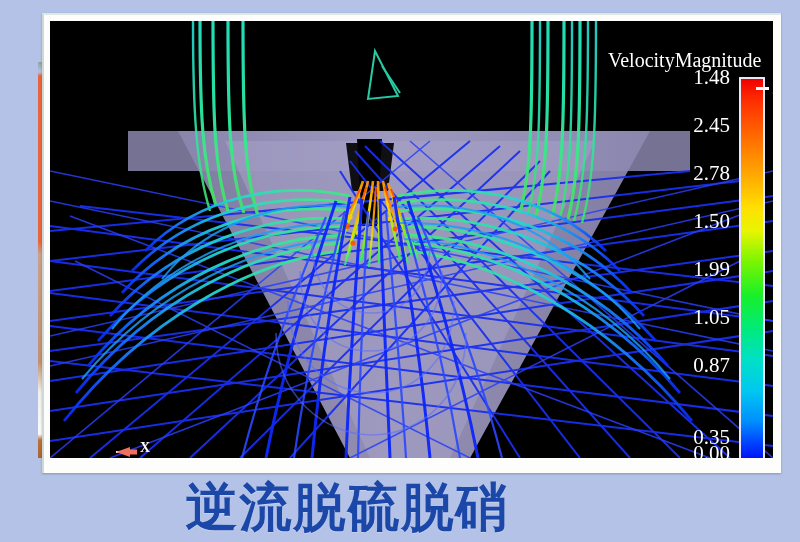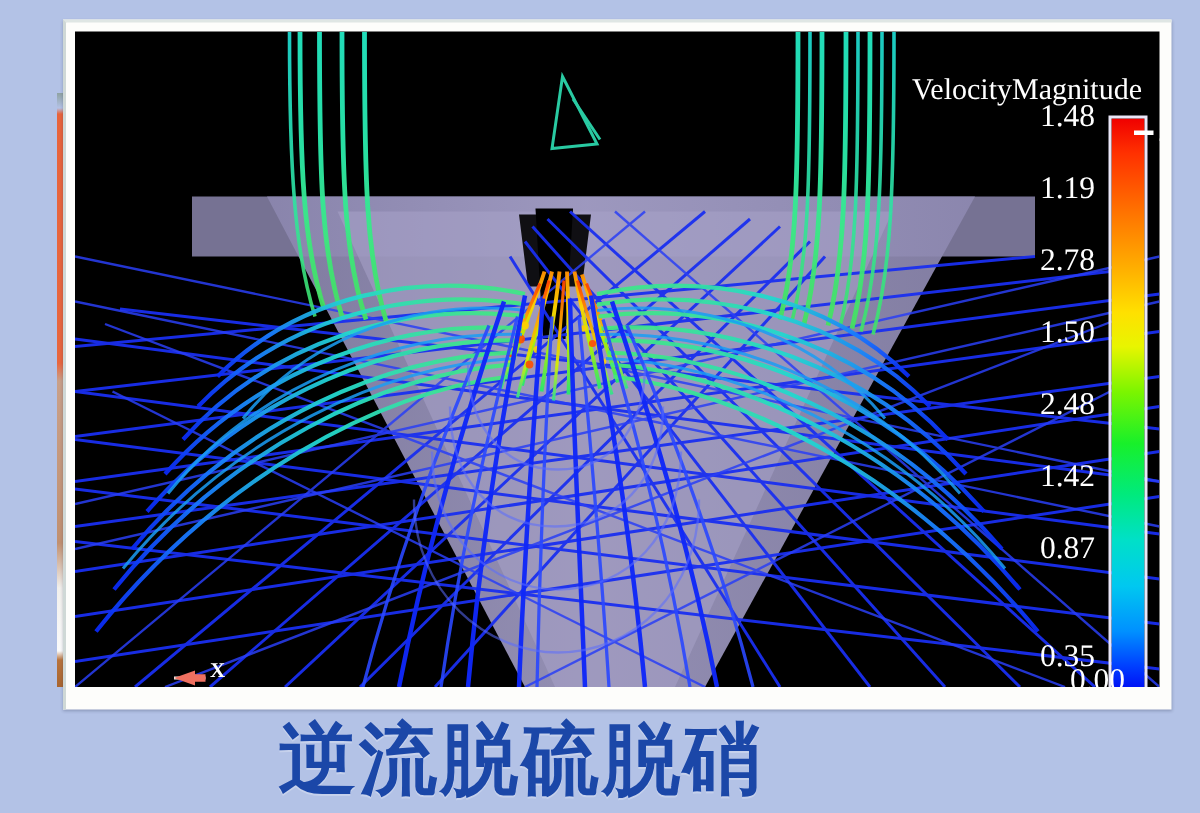--- a/index.html
+++ b/index.html
@@ -412,28 +412,28 @@
     </svg>
 
     <div class="sbar-title">VelocityMagnitude</div>
 
     <div class="sbar-box"></div>
 
     <div class="sbar-tick" style="left:706px; top:66px;"></div>
     <div class="sbar-end" style="left:722px; top:54px;">2.74</div>
 
     <div class="sbar-tl" style="left:614px; top:44px;">1.48</div>
-    <div class="sbar-tl" style="left:614px; top:92px;">1.19</div>
+    <div class="sbar-tl" style="left:614px; top:92px;">2.45</div>
     <div class="sbar-tl" style="left:614px; top:140px;">2.78</div>
     <div class="sbar-tl" style="left:614px; top:188px;">1.50</div>
-    <div class="sbar-tl" style="left:614px; top:236px;">2.48</div>
-    <div class="sbar-tl" style="left:614px; top:284px;">1.42</div>
+    <div class="sbar-tl" style="left:614px; top:236px;">1.99</div>
+    <div class="sbar-tl" style="left:614px; top:284px;">1.05</div>
     <div class="sbar-tl" style="left:614px; top:332px;">0.87</div>
     <div class="sbar-tl" style="left:614px; top:404px;">0.35</div>
-    <div class="sbar-tl" style="left:634px; top:420px;">0.00</div>
+    <div class="sbar-tl" style="left:614px; top:420px;">0.00</div>
 
     <div class="axis-widget">
       <svg width="56" height="26" viewBox="0 0 56 26">
         <line x1="33" y1="13" x2="12" y2="13" stroke="#f5f2ee" stroke-width="2"></line>
         <polygon points="12,13 26,8 26,18" fill="#f07060"></polygon>
         <line x1="33" y1="13" x2="26" y2="13" stroke="#f07060" stroke-width="5"></line>
       </svg>
       <span class="axis-label-x">X</span>
     </div>
 

